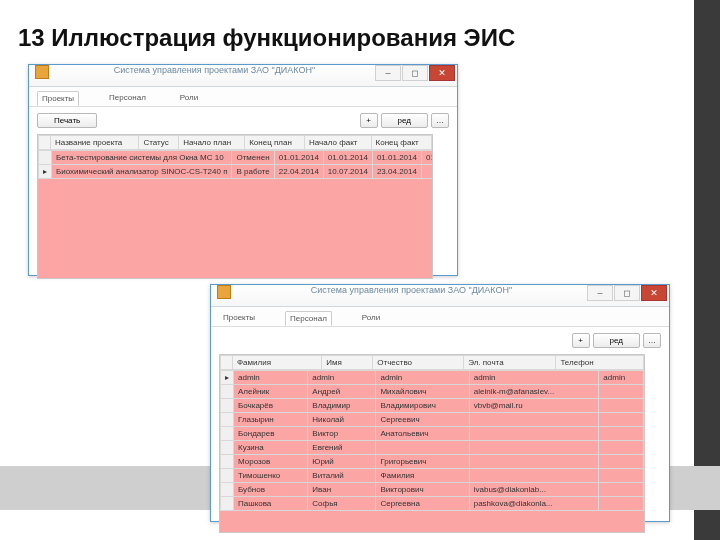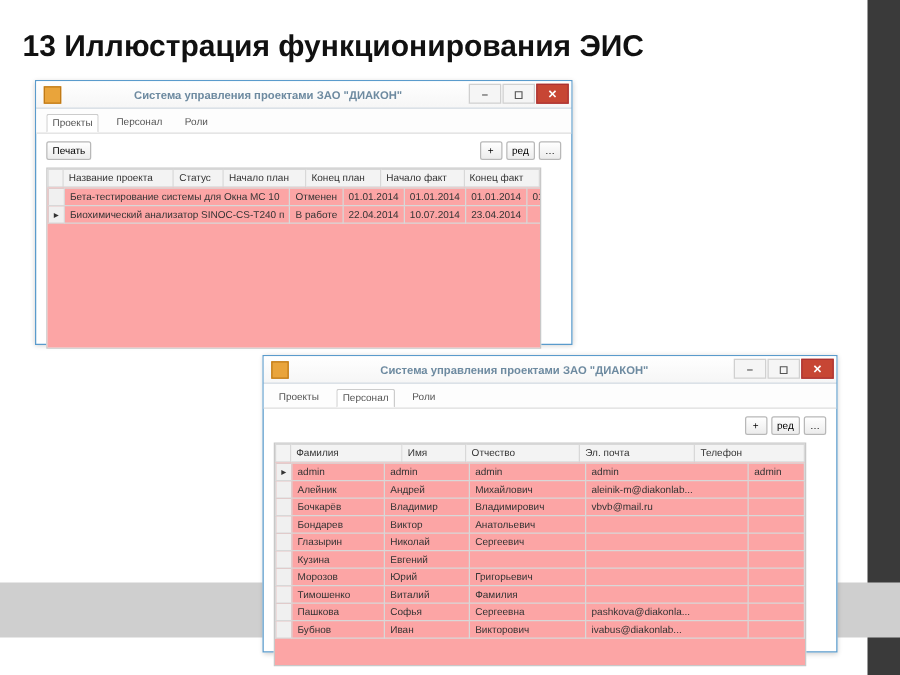--- a/index.html
+++ b/index.html
@@ -33,24 +33,22 @@
     background: #fff;
     font-size: 8px;
     box-shadow: 0 1px 4px rgba(0,0,0,0.2);
   }
   .win1 { left: 28px; top: 64px; width: 430px; height: 212px; }
   .win2 { left: 210px; top: 284px; width: 460px; height: 238px; }
   .titlebar {
     height: 22px;
     background: linear-gradient(#fff,#f6f6f6);
     display: flex;
-    align-items: center;
     border-bottom: 1px solid #cfd8df;
     position: relative;
-    font-weight: bold;
   }
   .titlebar .icon {
     width: 14px; height: 14px;
     background: #e9a43b;
     margin: 0 6px;
     border: 1px solid #c07a16;
   }
   .titlebar .title-text {
     flex: 1;
     text-align: center;
@@ -66,38 +64,38 @@
     width: 26px; height: 16px;
     margin-left: 1px;
     display: flex; align-items: center; justify-content: center;
     font-size: 9px; color: #555;
     background: #f5f5f5;
     border: 1px solid #d0d0d0;
   }
   .winbtn.close { background: #c74634; color: #fff; border-color: #a33; }
   .tabs {
     display: flex;
-    gap: 10px;
+    gap: 26px;
     padding: 4px 8px 0 8px;
     font-size: 8px;
     color: #555;
     border-bottom: 1px solid #ddd;
     background: #fdfdfd;
   }
   .tab { padding: 2px 4px; cursor: pointer; }
   .tab.active { border: 1px solid #ccc; border-bottom: 1px solid #fff; border-radius: 2px 2px 0 0; background:#fff; }
   .toolbar-row {
     padding: 6px 8px 4px 8px;
     display: flex;
     justify-content: space-between;
   }
   .print-btn, .toolbtn {
     border: 1px solid #b8b8b8;
     background: linear-gradient(#fff,#ececec);
-    padding: 2px 4px;
+    padding: 2px 16px;
     font-size: 8px;
     border-radius: 2px;
   }
   .toolbtn.sq { width: 18px; padding: 2px 0; text-align:center; }
   .toolgroup { display:flex; gap:3px; }
   .grid {
     margin: 2px 24px 6px 8px;
     border: 1px solid #c8c8c8;
     background: #fff;
   }
@@ -243,84 +241,84 @@
               <td>admin</td>
               <td>admin</td>
               <td>admin</td>
               <td>admin</td>
             </tr>
             <tr>
               <td class="rowhead"></td>
               <td>Алейник</td>
               <td>Андрей</td>
               <td>Михайлович</td>
-              <td>aleinik-m@diakonlab...</td>
+              <td>aleinik-m@afanasiev...</td>
               <td></td>
             </tr>
             <tr>
               <td class="rowhead"></td>
               <td>Бочкарёв</td>
               <td>Владимир</td>
               <td>Владимирович</td>
               <td>vbvb@mail.ru</td>
               <td></td>
             </tr>
             <tr>
               <td class="rowhead"></td>
+              <td>Глазырин</td>
+              <td>Николай</td>
+              <td>Сергеевич</td>
+              <td></td>
+              <td></td>
+            </tr>
+            <tr>
+              <td class="rowhead"></td>
               <td>Бондарев</td>
               <td>Виктор</td>
               <td>Анатольевич</td>
               <td></td>
               <td></td>
             </tr>
             <tr>
               <td class="rowhead"></td>
-              <td>Глазырин</td>
-              <td>Николай</td>
-              <td>Сергеевич</td>
-              <td></td>
-              <td></td>
-            </tr>
-            <tr>
-              <td class="rowhead"></td>
               <td>Кузина</td>
               <td>Евгений</td>
               <td></td>
               <td></td>
               <td></td>
             </tr>
             <tr>
               <td class="rowhead"></td>
               <td>Морозов</td>
               <td>Юрий</td>
               <td>Григорьевич</td>
               <td></td>
               <td></td>
             </tr>
             <tr>
               <td class="rowhead"></td>
               <td>Тимошенко</td>
               <td>Виталий</td>
               <td>Фамилия</td>
               <td></td>
+              <td></td>
+            </tr>
+            <tr>
+              <td class="rowhead"></td>
+              <td>Бубнов</td>
+              <td>Иван</td>
+              <td>Викторович</td>
+              <td>ivabus@diakonlab...</td>
               <td></td>
             </tr>
             <tr>
               <td class="rowhead"></td>
               <td>Пашкова</td>
               <td>Софья</td>
               <td>Сергеевна</td>
               <td>pashkova@diakonla...</td>
               <td></td>
             </tr>
-            <tr>
-              <td class="rowhead"></td>
-              <td>Бубнов</td>
-              <td>Иван</td>
-              <td>Викторович</td>
-              <td>ivabus@diakonlab...</td>
-              <td></td>
-            </tr>
           </tbody>
         </table>
     </div>
   </div>
 </div>
 
 </body></html>

